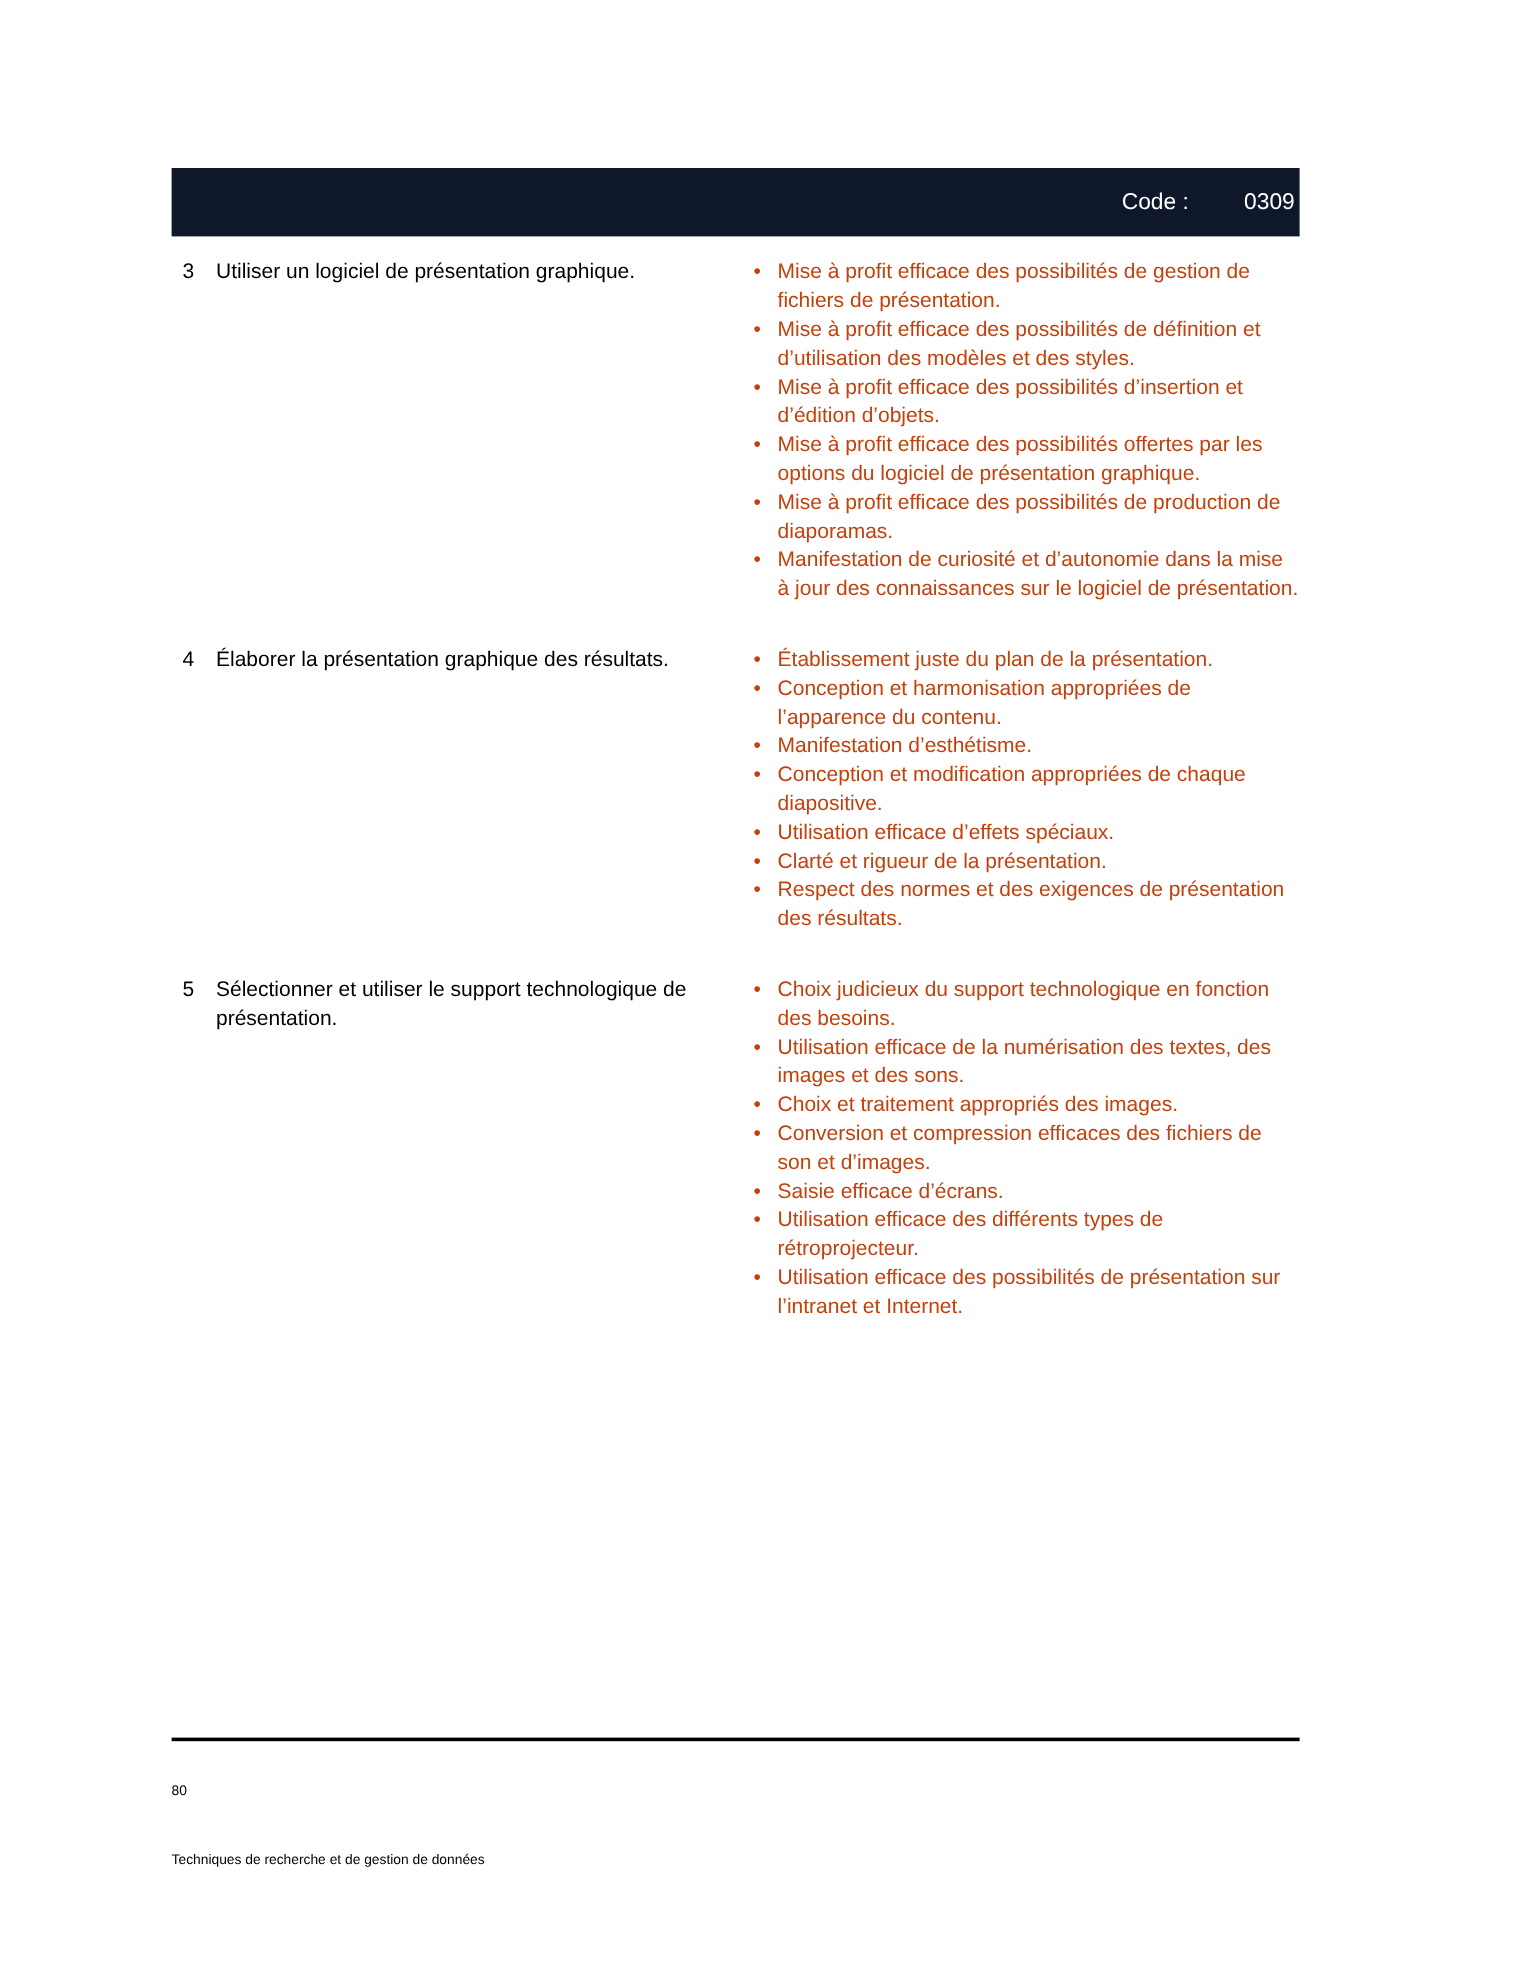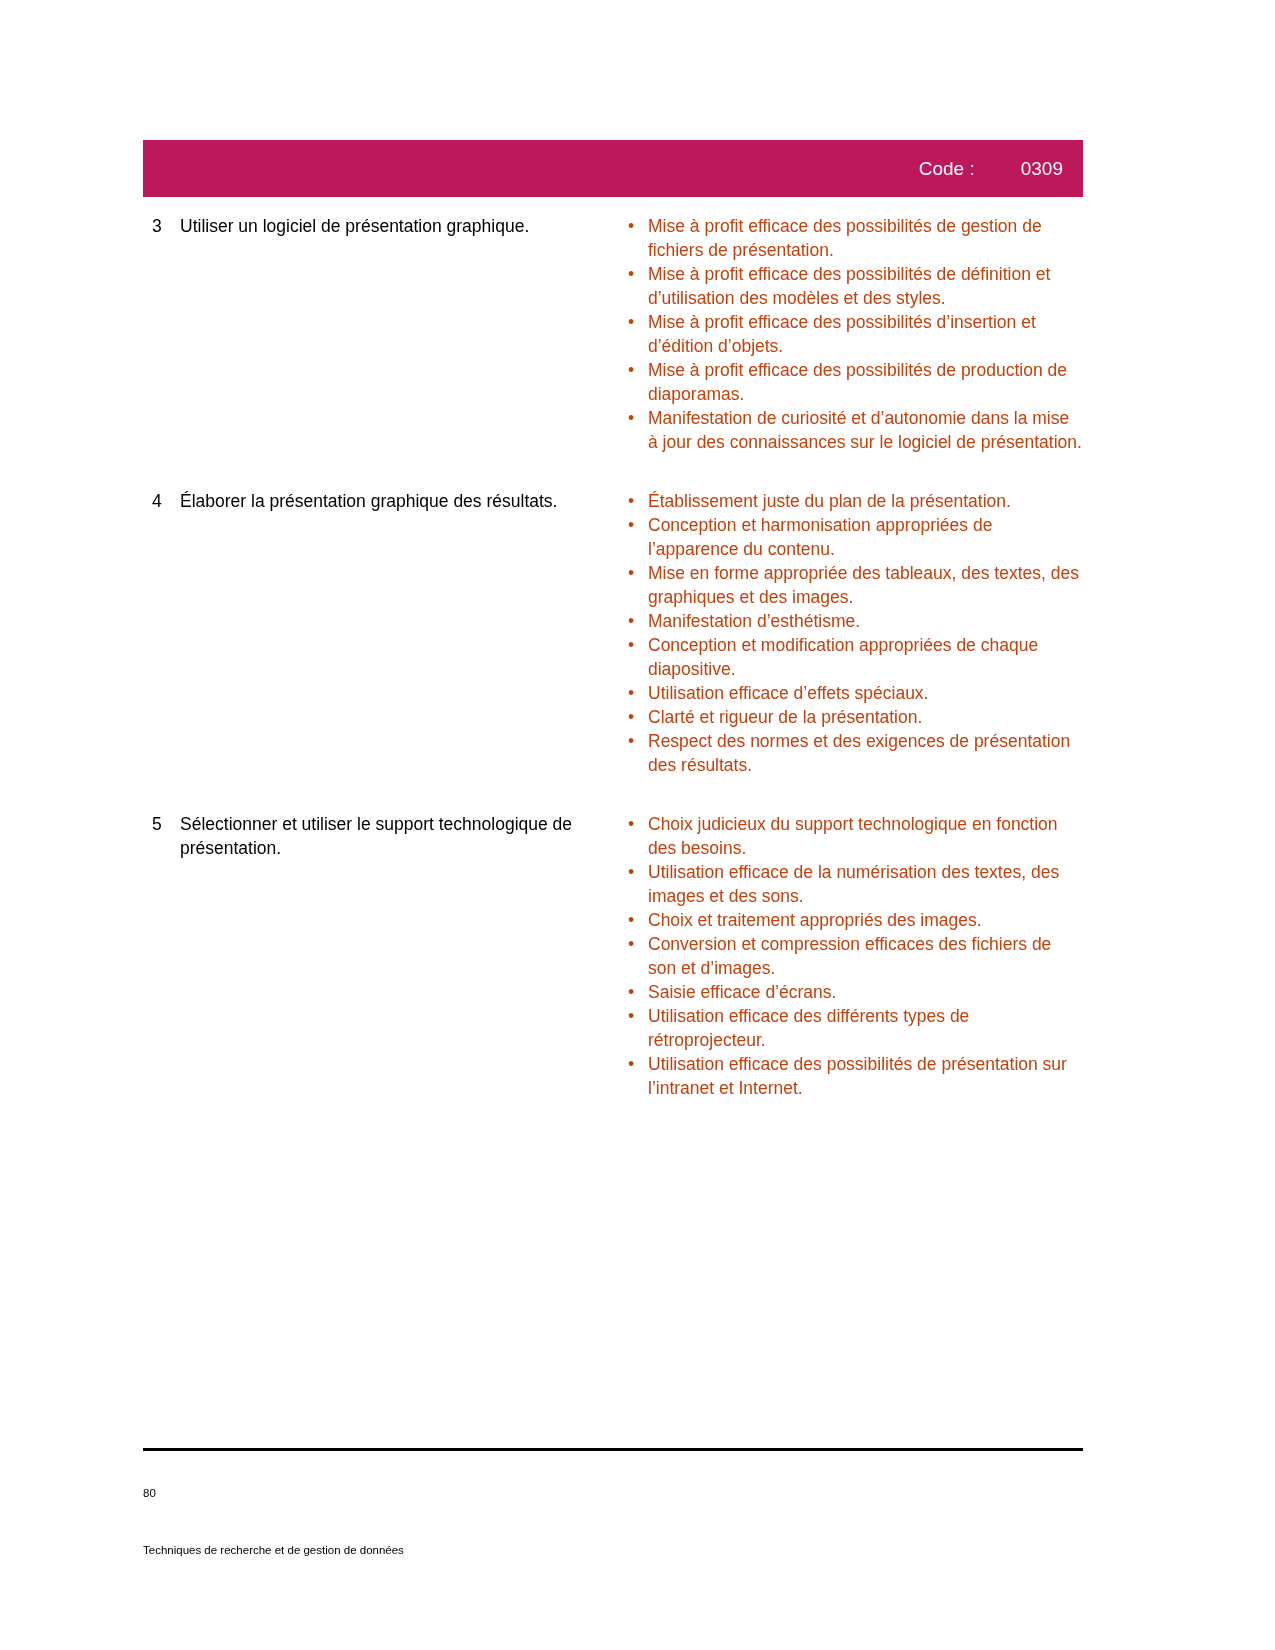--- a/index.html
+++ b/index.html
@@ -14,26 +14,26 @@
     height: 1650px;
     background: #ffffff;
     overflow: hidden;
   }
   .header-bar {
     position: absolute;
     left: 143px;
     top: 140px;
     width: 940px;
     height: 57px;
-    background: #be185d;
+    background: #0f172a;
     display: flex;
     align-items: center;
     justify-content: flex-end;
     box-sizing: border-box;
-    padding-right: 20px;
+    padding-right: 4px;
     color: #ffffff;
     font-size: 19px;
   }
   .header-bar .code-label {
     margin-right: 46px;
   }
   .content {
     position: absolute;
     left: 143px;
     top: 214px;
@@ -118,33 +118,33 @@
   <div class="content">
       <div class="section-row">
         <div class="left-cell">
           <span class="sec-num">3</span>
           <span class="sec-title">Utiliser un logiciel de présentation graphique.</span>
         </div>
         <ul class="right-cell">
           <li>Mise à profit efficace des possibilités de gestion de fichiers de présentation.</li>
           <li>Mise à profit efficace des possibilités de définition et d’utilisation des modèles et des styles.</li>
           <li>Mise à profit efficace des possibilités d’insertion et d’édition d’objets.</li>
+          <li>Mise à profit efficace des possibilités offertes par les options du logiciel de présentation graphique.</li>
           <li>Mise à profit efficace des possibilités de production de diaporamas.</li>
           <li>Manifestation de curiosité et d’autonomie dans la mise à jour des connaissances sur le logiciel de présentation.</li>
         </ul>
       </div>
       <div class="section-row">
         <div class="left-cell">
           <span class="sec-num">4</span>
           <span class="sec-title">Élaborer la présentation graphique des résultats.</span>
         </div>
         <ul class="right-cell">
           <li>Établissement juste du plan de la présentation.</li>
           <li>Conception et harmonisation appropriées de l’apparence du contenu.</li>
-          <li>Mise en forme appropriée des tableaux, des textes, des graphiques et des images.</li>
           <li>Manifestation d’esthétisme.</li>
           <li>Conception et modification appropriées de chaque diapositive.</li>
           <li>Utilisation efficace d’effets spéciaux.</li>
           <li>Clarté et rigueur de la présentation.</li>
           <li>Respect des normes et des exigences de présentation des résultats.</li>
         </ul>
       </div>
       <div class="section-row">
         <div class="left-cell">
           <span class="sec-num">5</span>

